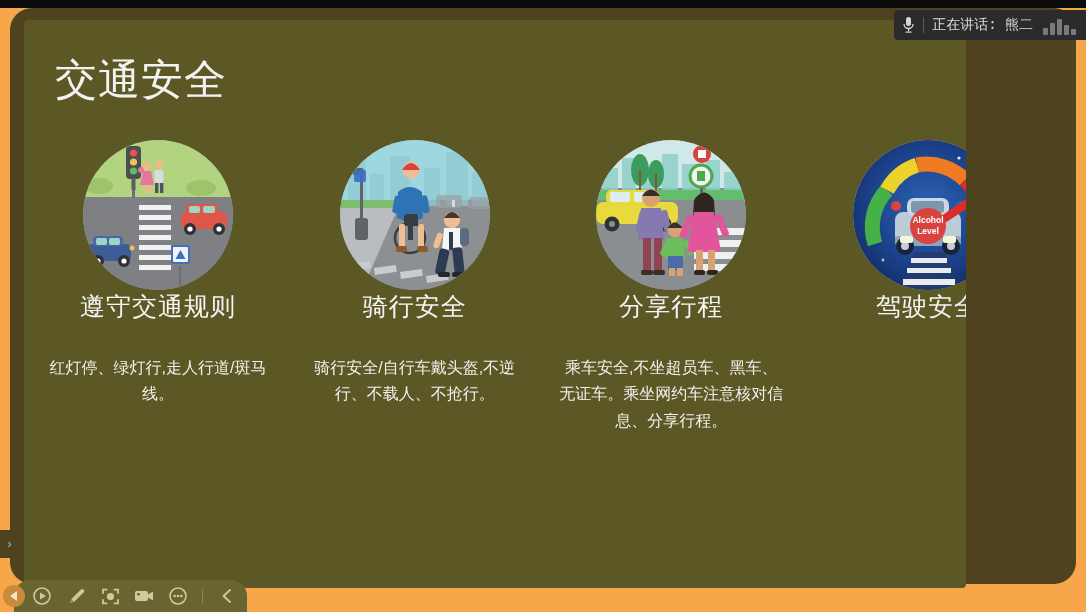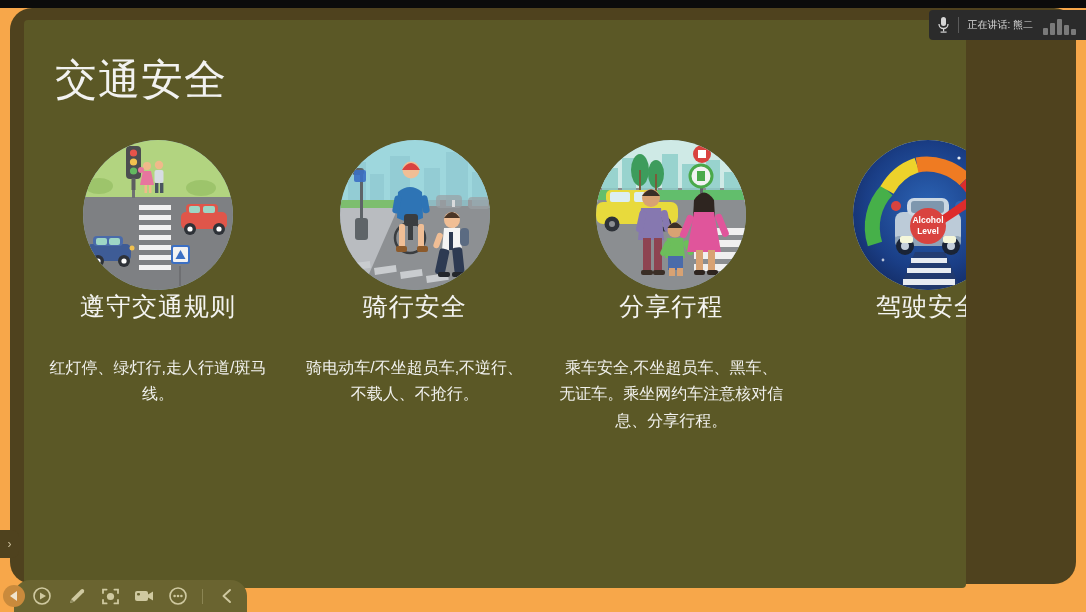--- a/index.html
+++ b/index.html
@@ -100,23 +100,24 @@
     display: flex;
     align-items: center;
     padding: 0 2px 0 8px;
     gap: 8px;
   }
   #speaker-chip .divider {
     width: 1px; height: 16px; background: #5a5a5a;
   }
   #speaking-text {
     color: #ddd;
-    font-size: 10px;
+    font-size: 14px;
     white-space: nowrap;
     padding-right: 2px;
+    font-family: Liberation Mono, monospace;
   }
   .mic-ico { width: 13px; height: 18px; }
   .lvl { display: flex; align-items: flex-end; gap: 2px; height: 20px; padding-right: 8px; }
   .lvl i { display: block; width: 5px; background: #7a7a7a; border-radius: 1px; }
 
   
   #left-tab {
     position: absolute;
     left: 0px; top: 530px;
     width: 19px; height: 28px;
@@ -336,21 +337,21 @@
                 <rect x="100" y="108" width="10" height="26" rx="3" fill="#2D3A52" transform="rotate(12 100 108)"></rect>
                 <rect x="112" y="108" width="10" height="26" rx="3" fill="#2D3A52" transform="rotate(-6 112 108)"></rect>
                 <rect x="98" y="132" width="12" height="5" rx="2" fill="#23262B"></rect>
                 <rect x="112" y="132" width="12" height="5" rx="2" fill="#23262B"></rect>
                 <rect x="98" y="92" width="6" height="16" rx="3" fill="#F0BE95" transform="rotate(20 98 92)"></rect>
               </g>
             </g>
           </svg>
         </div>
         <div class="col-title" data-interactable="false">骑行安全</div>
-        <div class="col-body" data-interactable="false">骑电动车/不坐超员车,不逆行、不载人、不抢行。</div>
+        <div class="col-body" data-interactable="false">骑行安全/自行车戴头盔,不逆行、不载人、不抢行。</div>
       </div>
 
       <div class="col" data-interactable="false">
         <div class="circle-wrap" data-interactable="false">
           <svg width="150" height="150" viewBox="0 0 150 150">
             <defs>
                 <clipPath id="c3">
                   <circle cx="75" cy="75" r="75"></circle>
                 </clipPath>
               </defs>

